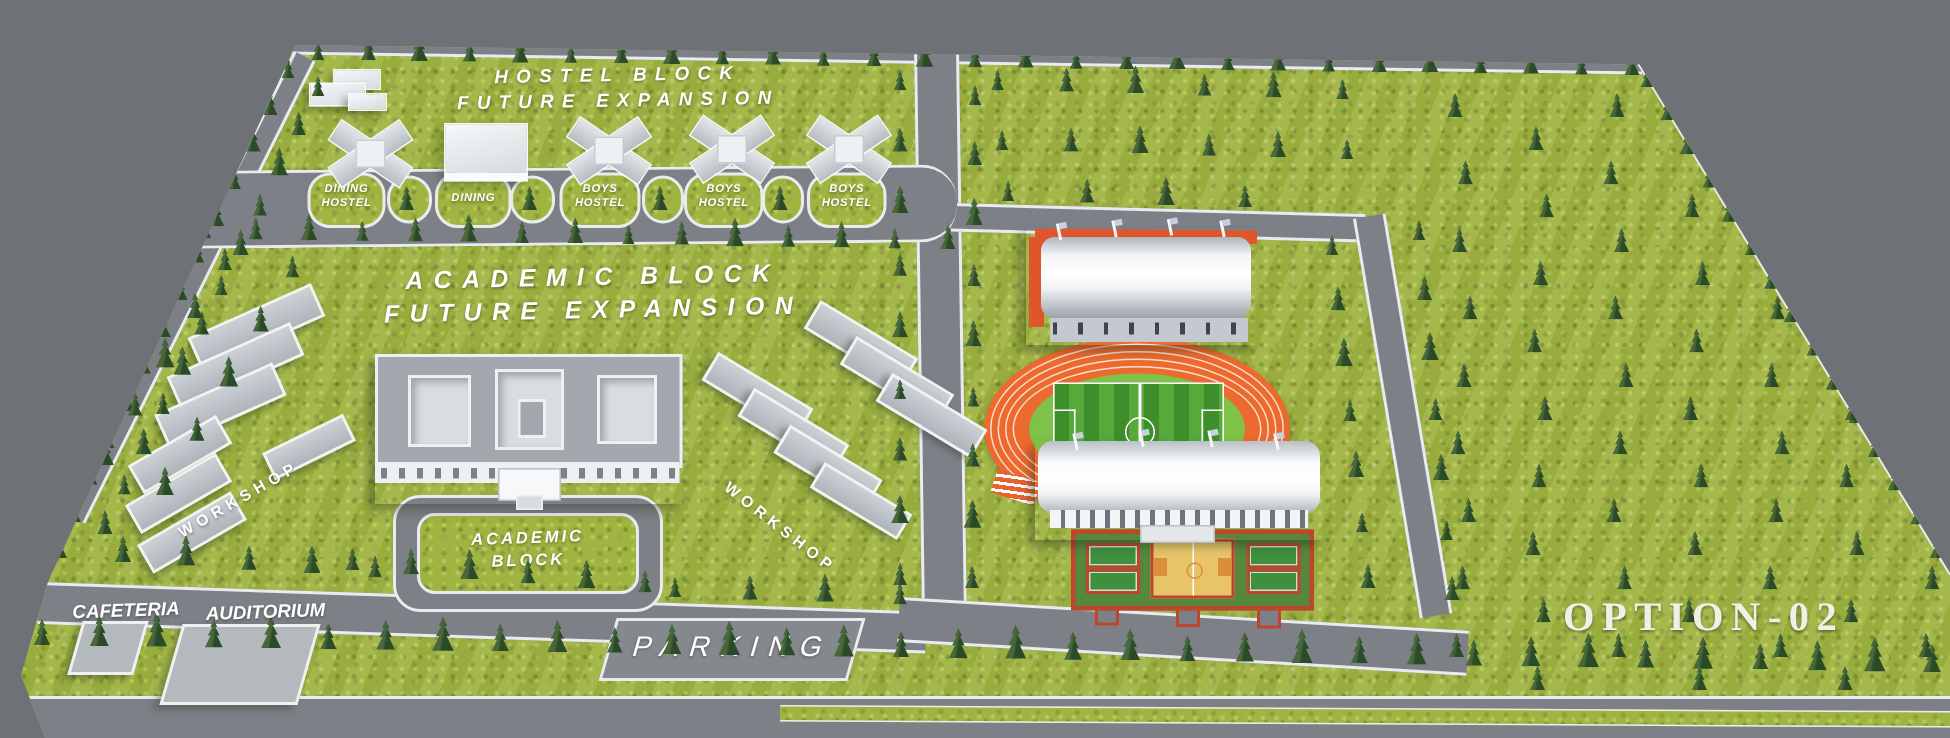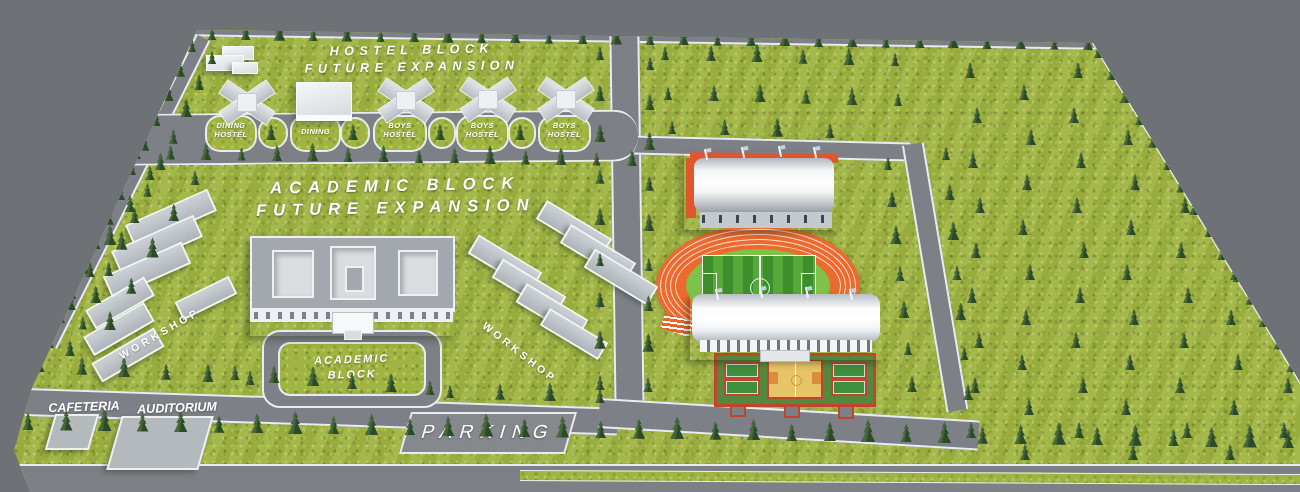--- a/index.html
+++ b/index.html
@@ -203,20 +203,21 @@
       <span>FUTURE EXPANSION</span>
     </div>
     <div class="lbl heading" style="left:238px;top:174px;width:315px;font-size:16.5px;letter-spacing:7px;line-height:22px;transform:rotate(-1.2deg);">
       <span>ACADEMIC BLOCK</span><br>
       <span>FUTURE EXPANSION</span>
     </div>
     <div class="lbl" style="left:120px;top:350px;font-size:10.5px;letter-spacing:3.5px;transform:rotate(-30deg);transform-origin:left center;">WORKSHOP</div>
     <div class="lbl" style="left:484px;top:318px;font-size:10.5px;letter-spacing:3.5px;transform:rotate(38deg);transform-origin:left center;">WORKSHOP</div>
     <div class="lbl" style="left:46px;top:400px;width:76px;text-align:center;font-size:12.5px;font-style:italic;transform:rotate(-2deg);">CAFETERIA</div>
     <div class="lbl" style="left:134px;top:401px;width:86px;text-align:center;font-size:12.5px;font-style:italic;transform:rotate(-2deg);">AUDITORIUM</div>
+    <div class="lbl" style="left:1042px;top:396px;font-family:'Liberation Serif',serif;font-weight:600;font-size:27px;letter-spacing:5px;color:#f2efe9;">OPTION-02</div>
   <div class="tree" style="left: 207px; top: 26.5px; width: 10px; height: 13.5px;"></div>
       <div class="tree" style="left: 239.7px; top: 24.2px; width: 12px; height: 16.2px;"></div>
       <div class="tree" style="left: 272.4px; top: 21.9px; width: 14px; height: 18.9px;"></div>
       <div class="tree" style="left: 307.6px; top: 26.3px; width: 11px; height: 14.9px;"></div>
       <div class="tree" style="left: 340.3px; top: 24px; width: 13px; height: 17.6px;"></div>
       <div class="tree" style="left: 375.5px; top: 28.4px; width: 10px; height: 13.5px;"></div>
       <div class="tree" style="left: 408.2px; top: 26.1px; width: 12px; height: 16.2px;"></div>
       <div class="tree" style="left: 440.8px; top: 23.8px; width: 14px; height: 18.9px;"></div>
       <div class="tree" style="left: 476px; top: 28.2px; width: 11px; height: 14.9px;"></div>
       <div class="tree" style="left: 508.7px; top: 25.9px; width: 13px; height: 17.6px;"></div>

